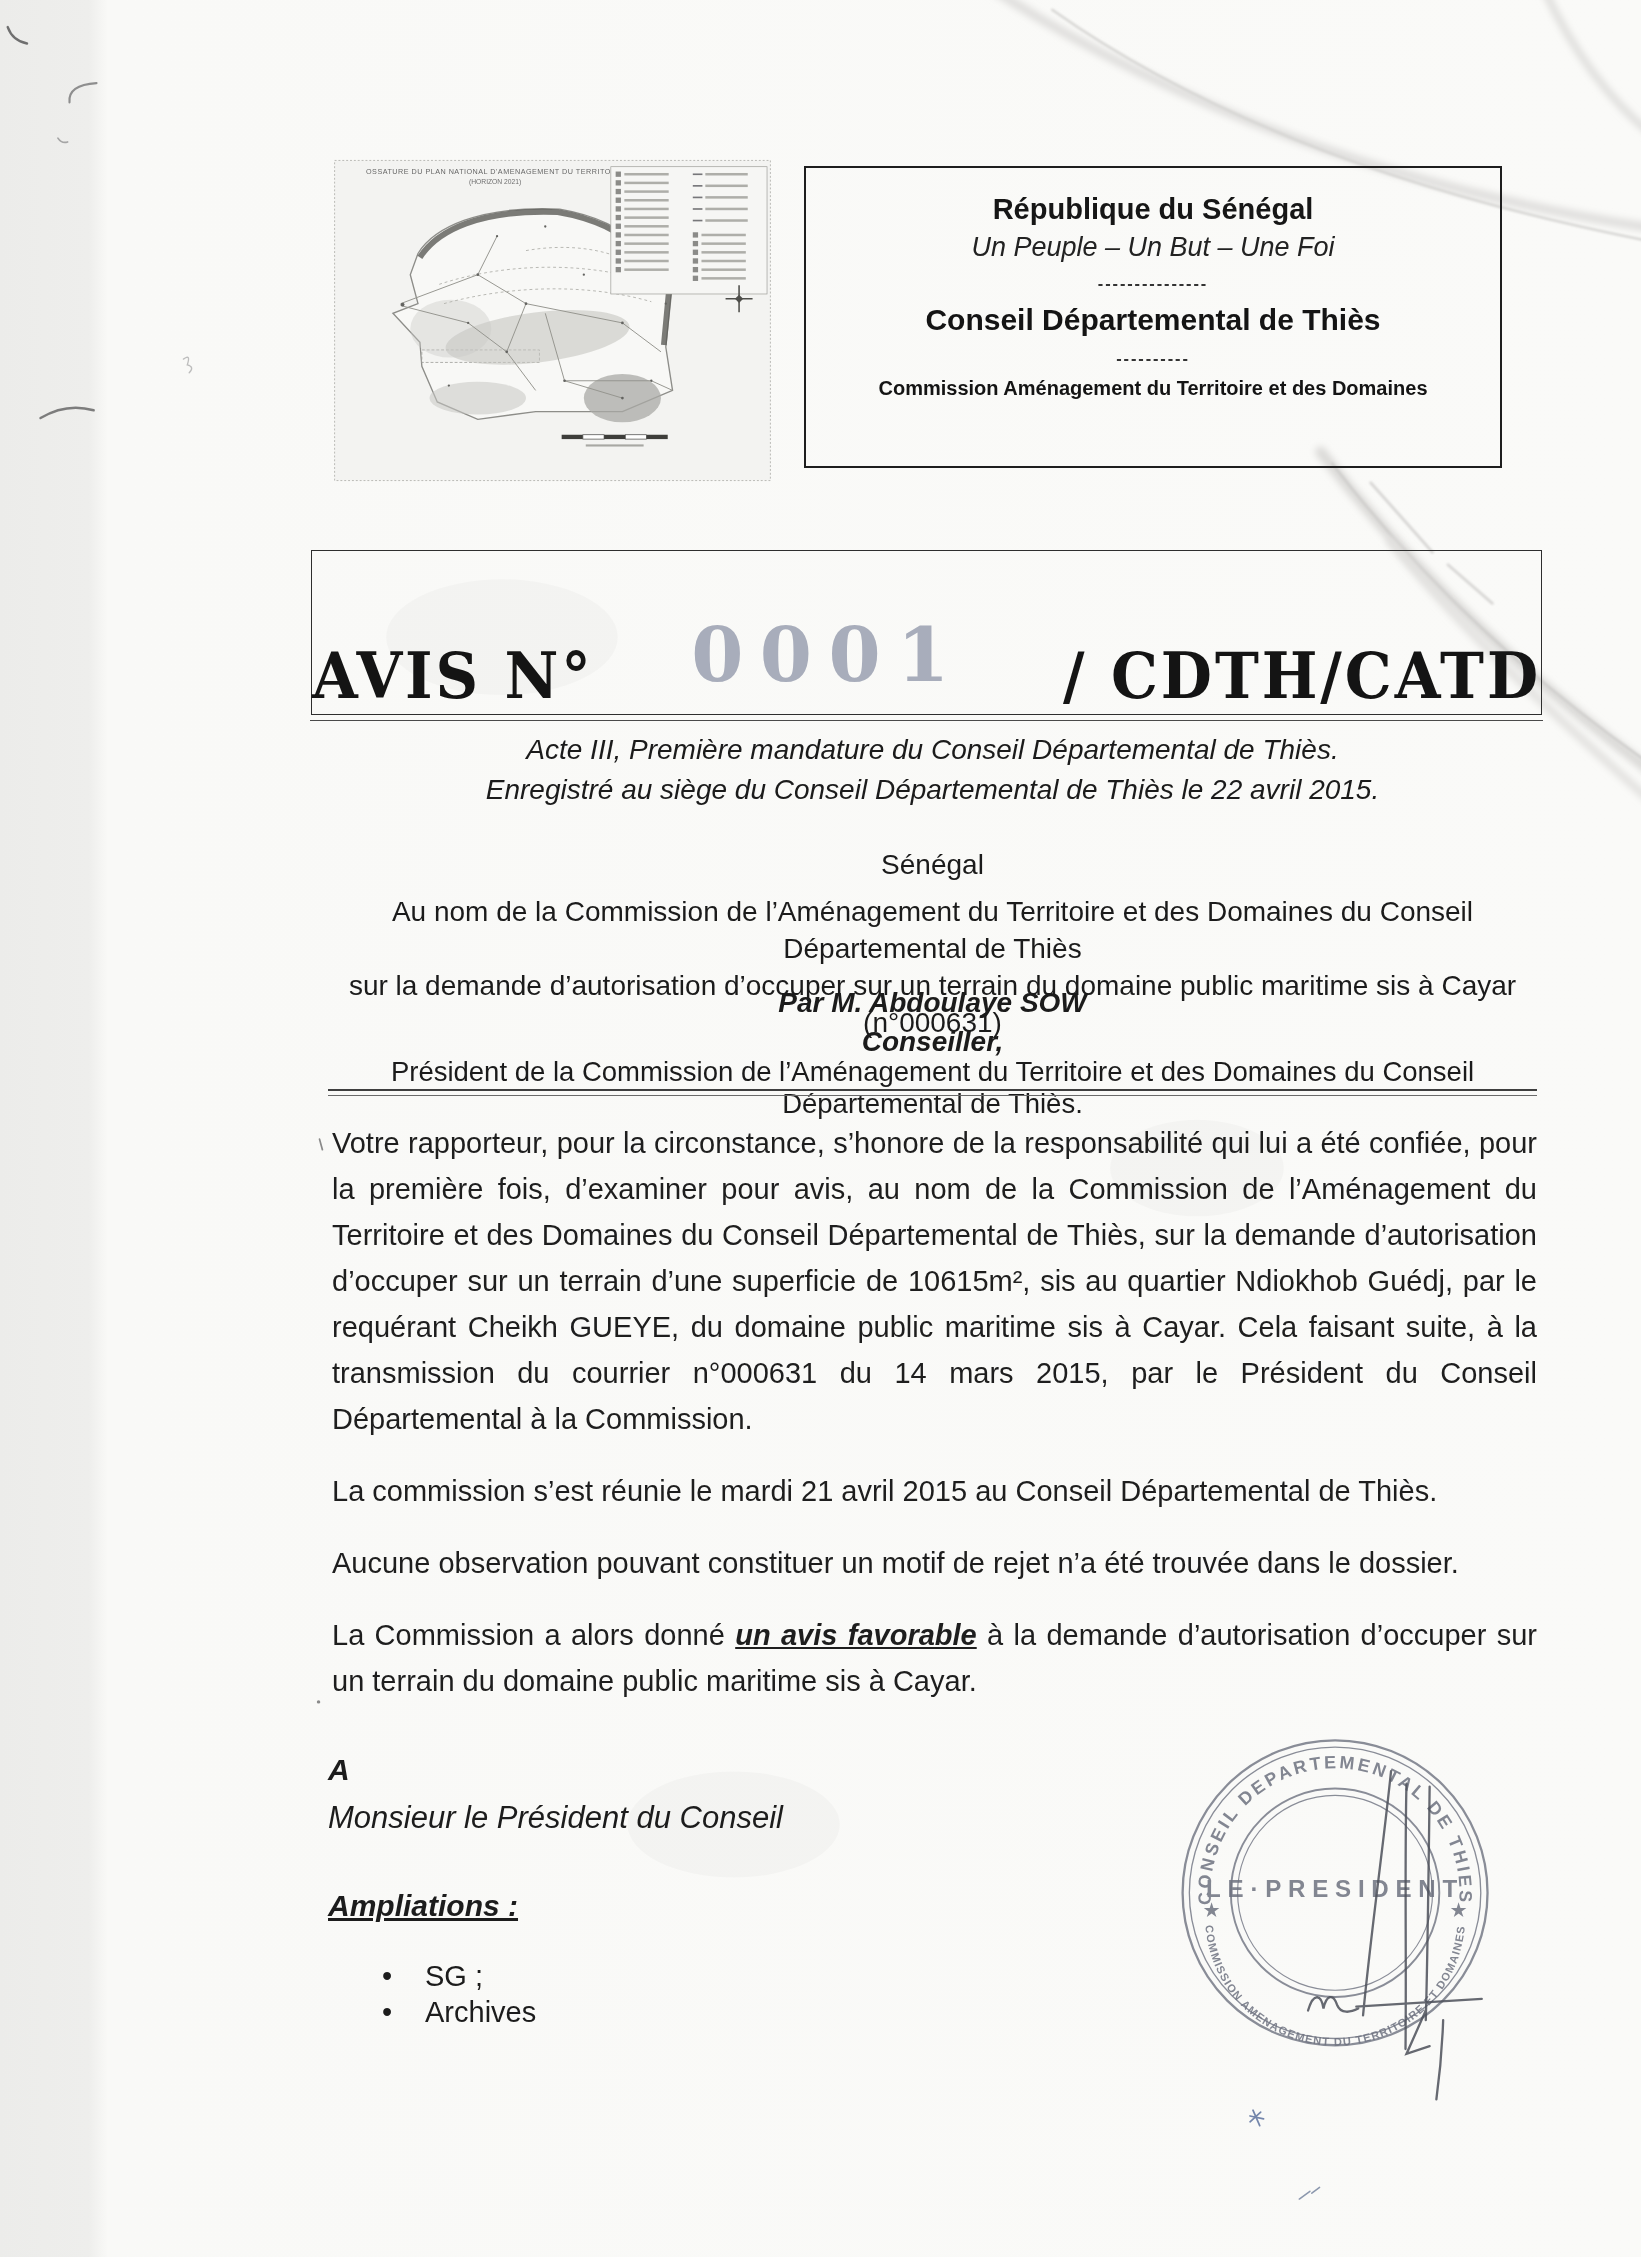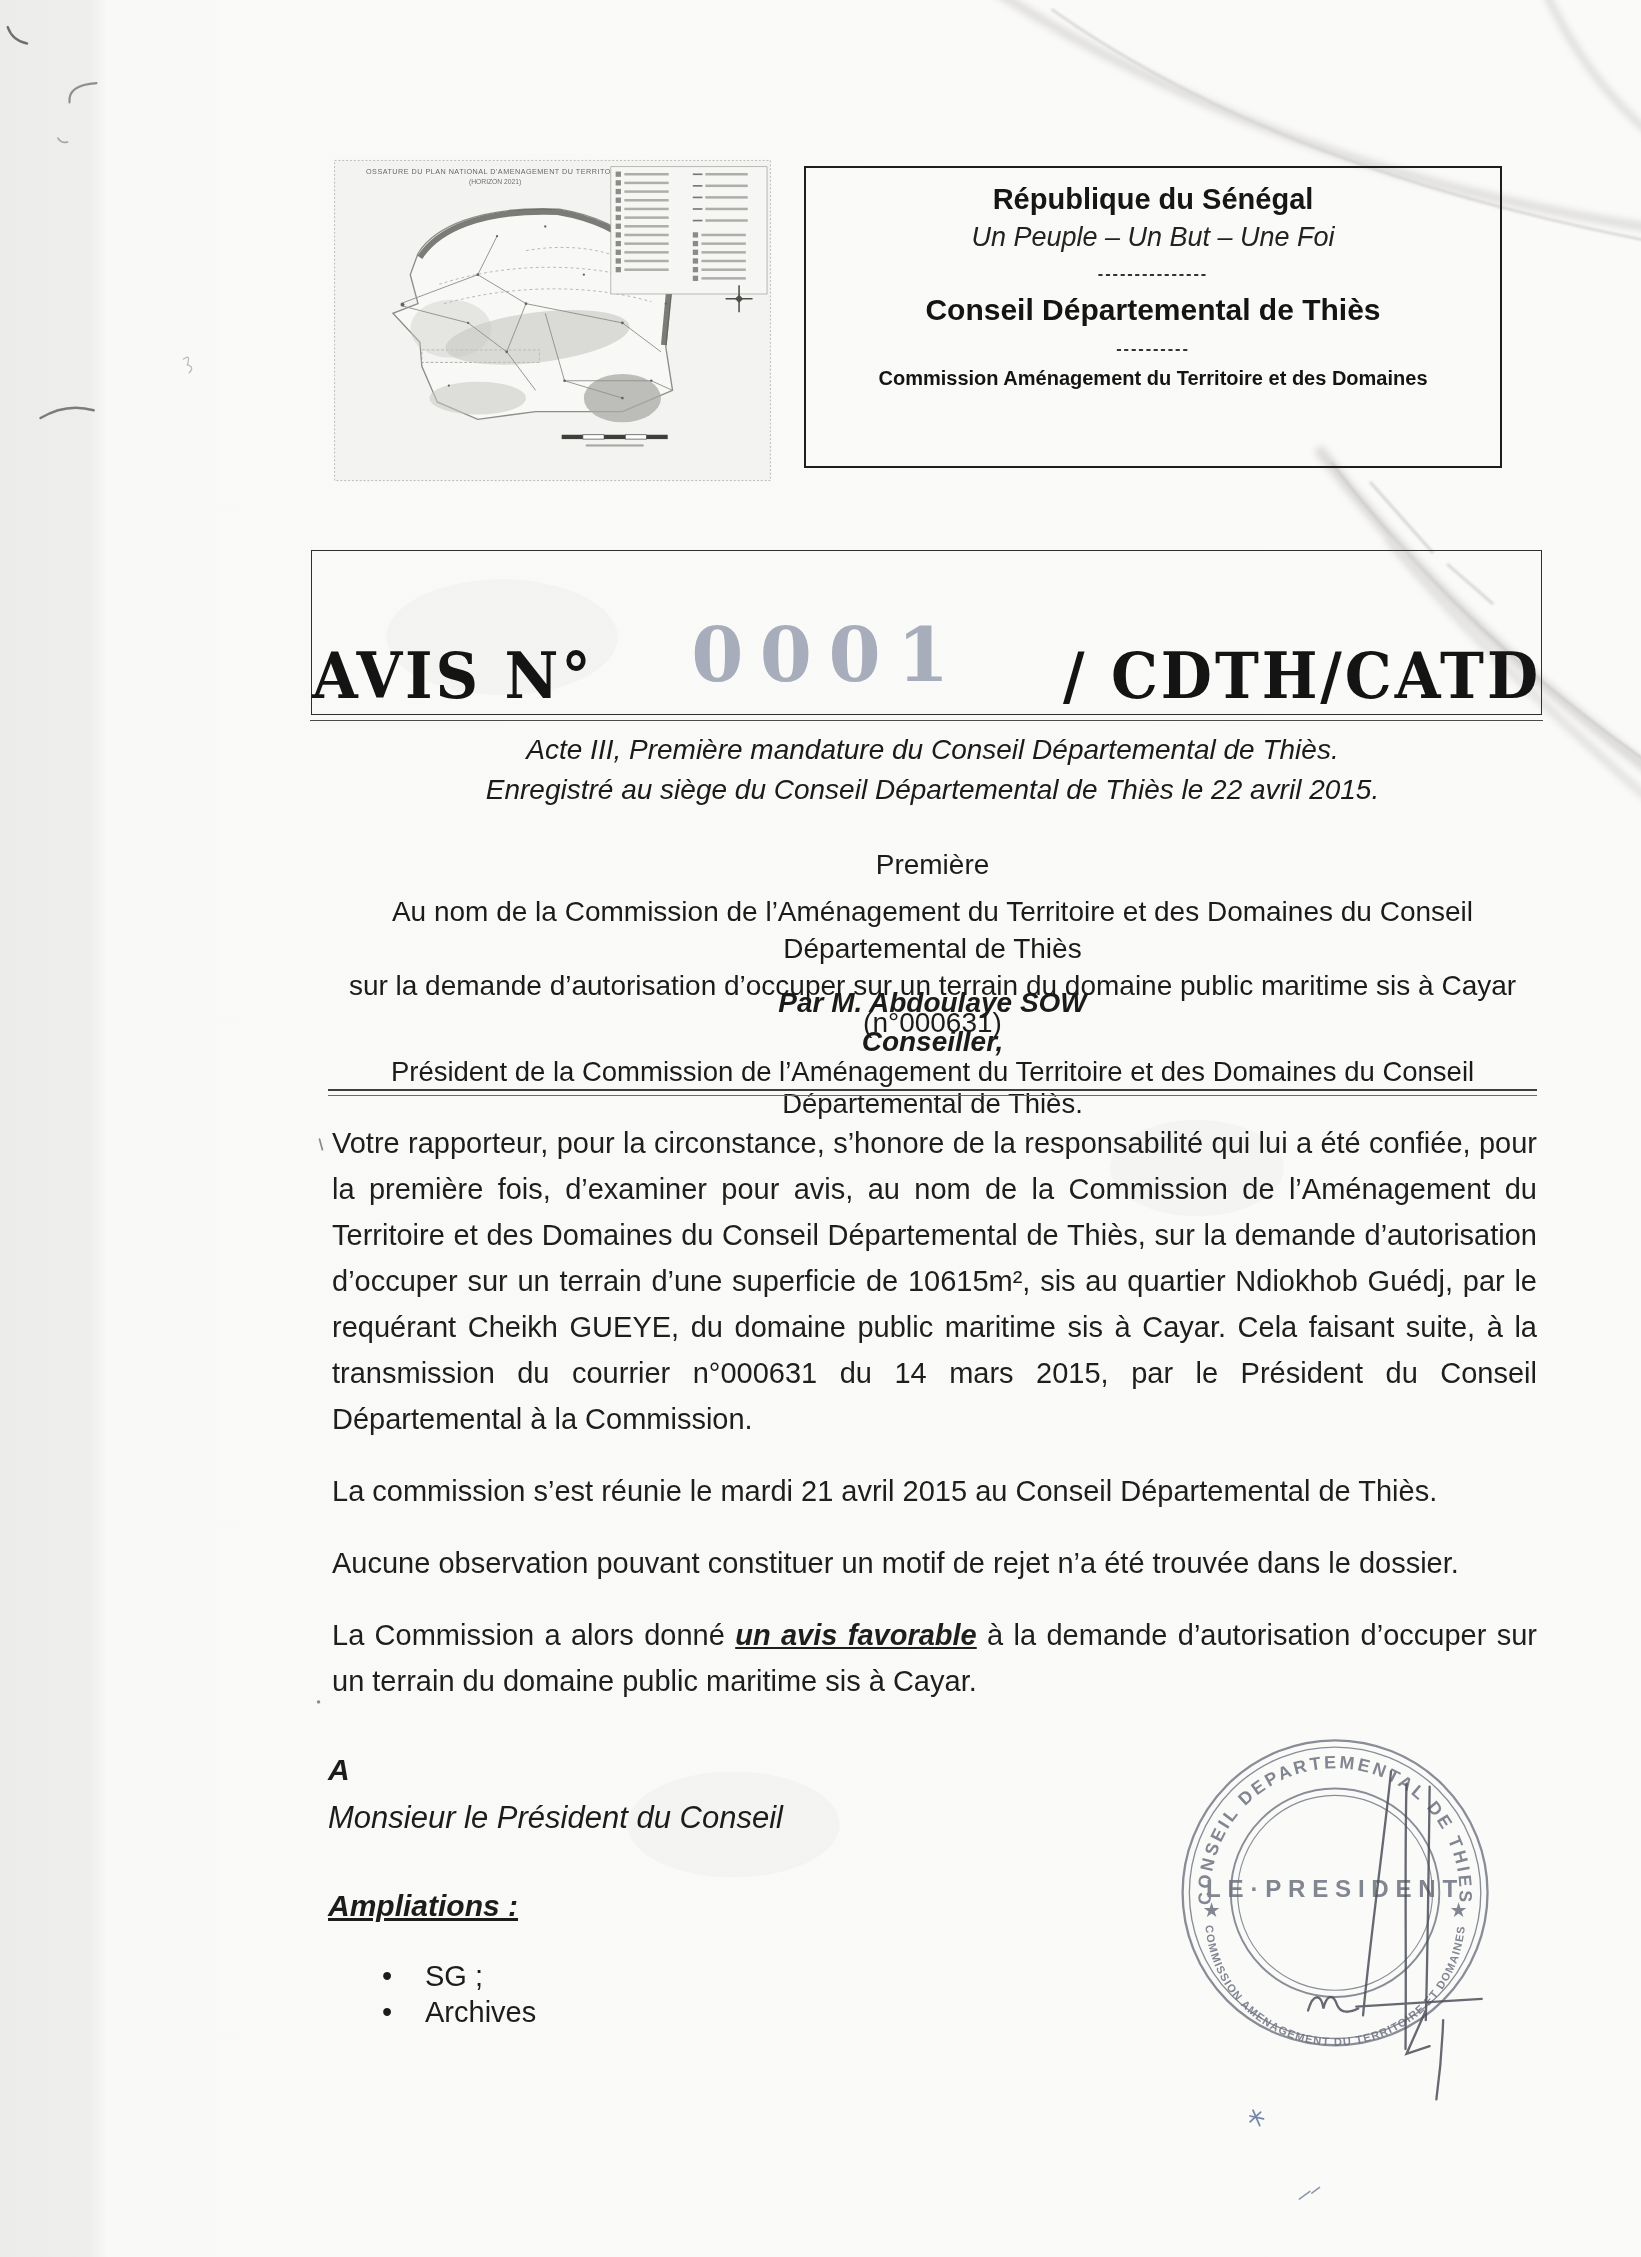--- a/index.html
+++ b/index.html
@@ -9,21 +9,21 @@
     font-family:"Liberation Sans",sans-serif;color:#1d1d1d;
   }
   .abs{position:absolute;}
   .layer-creases{left:0;top:0;width:1641px;height:2257px;z-index:1;pointer-events:none;}
   .layer-content{z-index:2;}
   .layer-marks{left:0;top:0;width:1641px;height:2257px;z-index:5;pointer-events:none;}
 
   
   .header-box{
     left:804px;top:166px;width:698px;height:302px;border:2.9px solid #1e1e1e;
-    box-sizing:border-box;text-align:center;padding-top:15px;background:transparent;
+    box-sizing:border-box;text-align:center;padding-top:25px;background:transparent;
   }
   .hb-republic{font-size:29px;font-weight:bold;color:#161616;}
   .hb-motto{font-size:27px;font-style:italic;margin-top:5.8px;color:#222;}
   .hb-dash{font-size:16.4px;letter-spacing:1.9px;color:#333;margin-top:11.6px;font-weight:bold;}
   .hb-council{font-size:30px;font-weight:bold;margin-top:9.7px;color:#141414;}
   .hb-commission{font-size:20px;font-weight:bold;margin-top:9.7px;color:#141414;}
 
   
   .map-fig{left:333px;top:159px;width:439px;height:323px;}
 
@@ -217,21 +217,21 @@
   <span class="avis-number">0001</span>
   <span class="avis-suffix">/ CDTH/CATD</span>
 </div>
 
 <div class="abs layer-content center-col sub-italic">
   <div>Acte III, Première mandature du Conseil Départemental de Thiès.</div>
   <div>Enregistré au siège du Conseil Départemental de Thiès le 22 avril 2015.</div>
 </div>
 
 <div class="abs layer-content center-col presented">
-  <div class="heading">Première</div>
+  <div class="heading">Sénégal</div>
   <div>Au nom de la Commission de l’Aménagement du Territoire et des Domaines du Conseil Départemental de Thiès</div>
   <div>sur la demande d’autorisation d’occuper sur un terrain du domaine public maritime sis à Cayar (n°000631)</div>
 </div>
 
 <div class="abs layer-content center-col by-block">
   <div>Par M. Abdoulaye SOW</div>
   <div>Conseiller,</div>
 </div>
 
 <div class="abs layer-content center-col pres-title">Président de la Commission de l’Aménagement du Territoire et des Domaines du Conseil Départemental de Thiès.</div>

